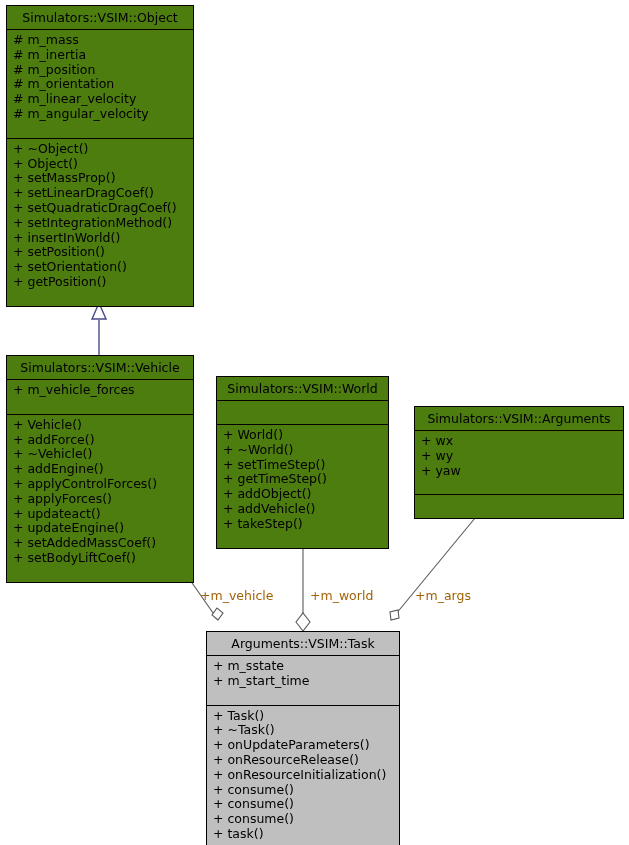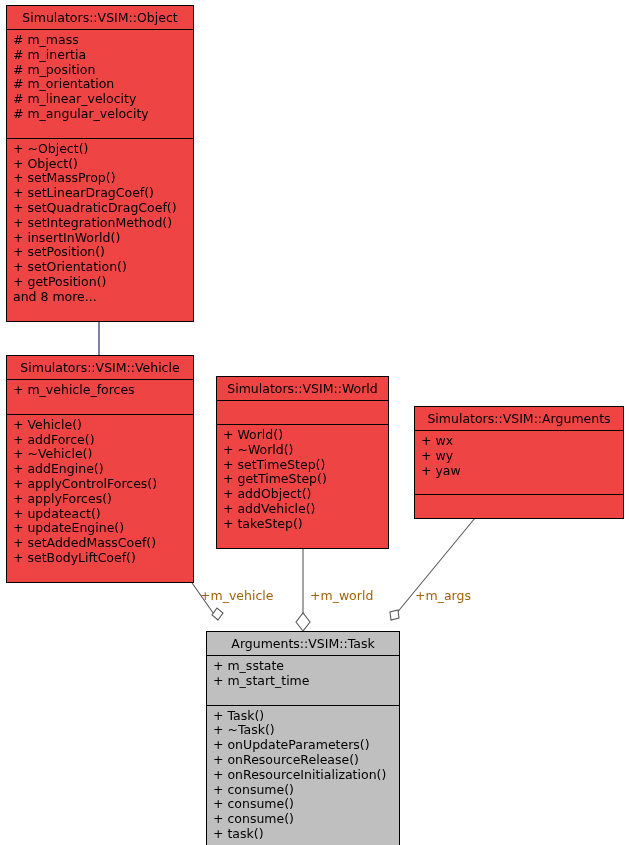--- a/index.html
+++ b/index.html
@@ -12,21 +12,21 @@
     width: 629px;
     height: 845px;
     background: #ffffff;
     font-family: "DejaVu Sans", sans-serif;
     overflow: hidden;
   }
   .uml-class {
     position: absolute;
     box-sizing: border-box;
     border: 1px solid #000000;
-    background: #ef4444;
+    background: #4d7c0f;
     color: #000000;
   }
   .uml-class.highlight {
     background: #bfbfbf;
   }
   .cls-title {
     font-size: 12.5px;
     text-align: center;
     padding: 4px 6px 4px 6px;
     line-height: 15px;
@@ -107,21 +107,20 @@
       <div class="member">+ ~Object()</div>
       <div class="member">+ Object()</div>
       <div class="member">+ setMassProp()</div>
       <div class="member">+ setLinearDragCoef()</div>
       <div class="member">+ setQuadraticDragCoef()</div>
       <div class="member">+ setIntegrationMethod()</div>
       <div class="member">+ insertInWorld()</div>
       <div class="member">+ setPosition()</div>
       <div class="member">+ setOrientation()</div>
       <div class="member">+ getPosition()</div>
-      <div class="member">and 8 more...</div>
     </div>
   </div>
 
   <div class="uml-class" style="left:6px; top:355px; width:188px;">
     <div class="cls-title">Simulators::VSIM::Vehicle</div>
     <div class="cls-section bordered">
       <div class="member">+ m_vehicle_forces</div>
     </div>
     <div class="cls-section">
       <div class="member">+ Vehicle()</div>

